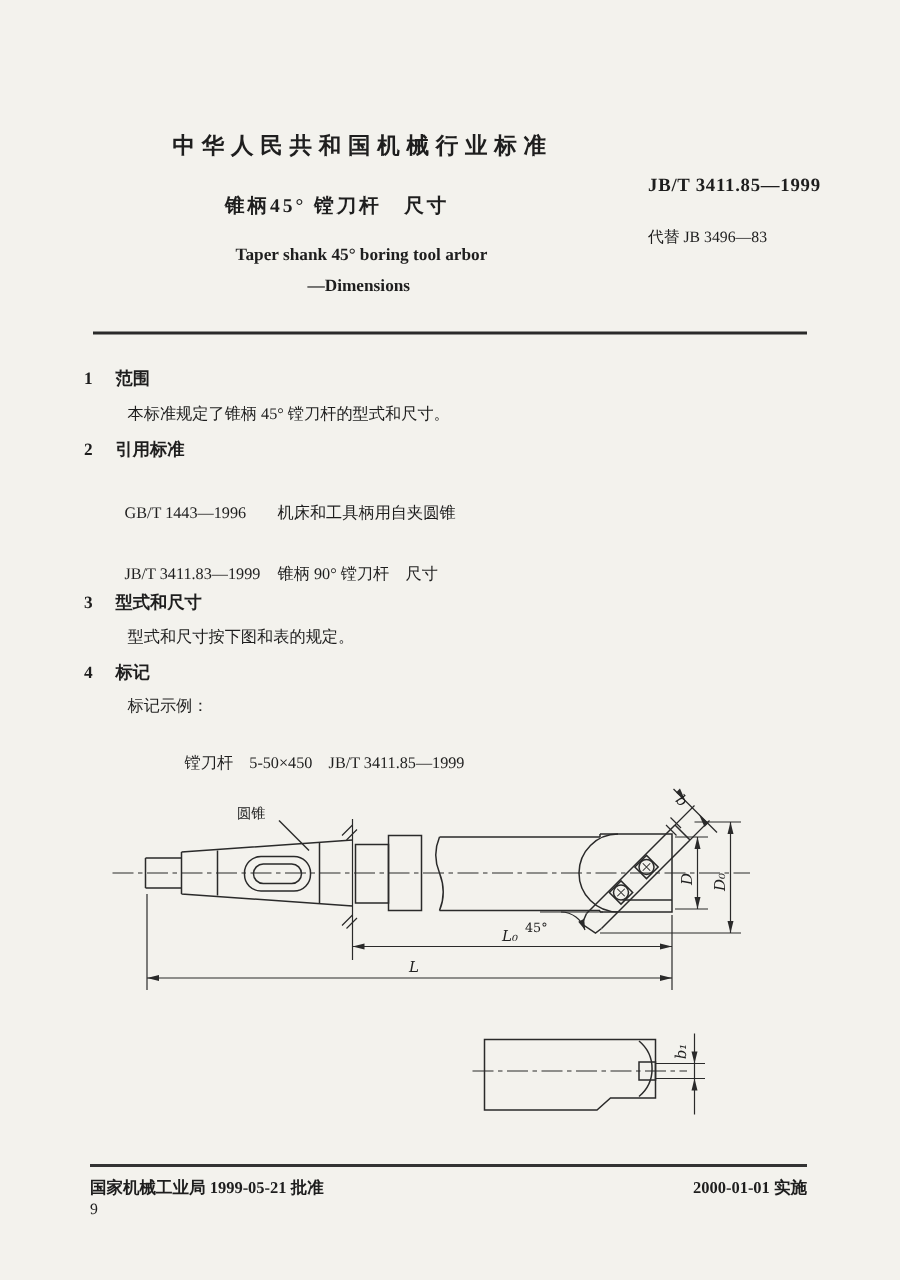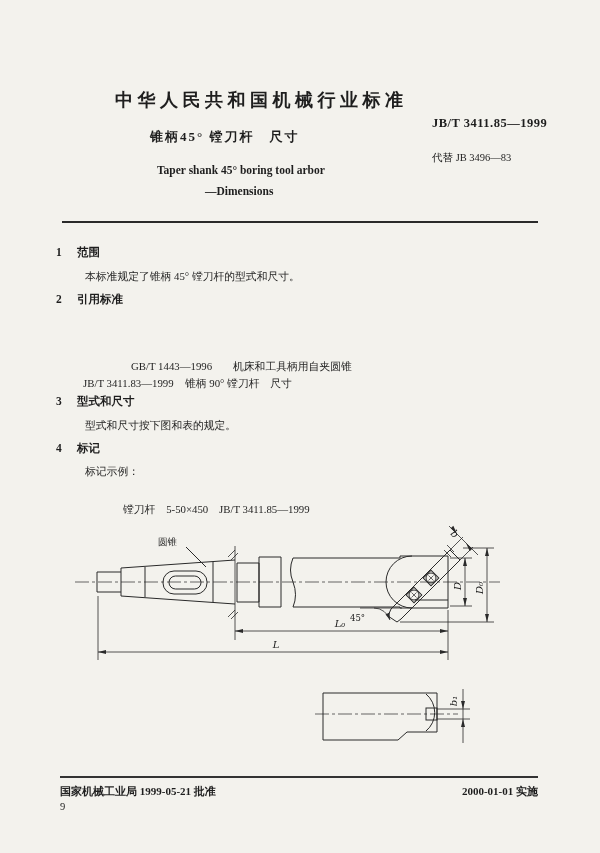--- a/index.html
+++ b/index.html
@@ -3,21 +3,21 @@
 <meta charset="utf-8">
 <style>
   html,body{margin:0;padding:0;background:#888;}
   .page{
     position:relative;width:600px;height:853px;margin:0 auto;
     background:#f3f2ed;
     font-family:"Liberation Serif","DejaVu Serif",serif;
     color:#1e1e1e;overflow:hidden;
   }
   .abs{position:absolute;white-space:nowrap;}
-  .national{font-size:18px;font-weight:bold;letter-spacing:4.5px;}
+  .national{font-size:15px;font-weight:bold;letter-spacing:4.5px;}
   .docnum{font-size:12.5px;font-weight:bold;letter-spacing:.5px;}
   .replaces{font-size:10.5px;}
   .title-cn{font-size:13px;font-weight:bold;letter-spacing:2px;}
   .title-en{font-size:11.5px;font-weight:bold;}
   .rule{position:absolute;left:62px;width:476px;height:2px;background:#2a2a2a;}
   .sec-head{font-size:11.5px;font-weight:bold;}
   .sec-head .num{display:inline-block;width:21px;}
   .body-text{font-size:10.8px;line-height:21px;}
   .wrap{white-space:normal;width:478px;text-indent:2em;}
   .ref-code{display:inline-block;width:102px;}
@@ -45,21 +45,21 @@
   <div class="rule" style="top:221px;"></div>
 
   <div class="abs sec-head" style="left:56px;top:245px;">
     <span class="num">1</span><span>范围</span>
   </div>
   <div class="abs body-text" style="left:85px;top:266px;">本标准规定了锥柄 45° 镗刀杆的型式和尺寸。</div>
 
   <div class="abs sec-head" style="left:56px;top:292px;">
     <span class="num">2</span><span>引用标准</span>
   </div>
-  <div class="abs body-text" style="left:83px;top:356px;margin-left:48px;">
+  <div class="abs body-text" style="left:83px;top:332px;">
     <span class="ref-code">GB/T 1443—1996</span><span>机床和工具柄用自夹圆锥</span>
   </div>
   <div class="abs body-text" style="left:83px;top:373px;font-family:Liberation Serif, serif;">
     <span class="ref-code">JB/T 3411.83—1999</span><span>锥柄 90° 镗刀杆　尺寸</span>
   </div>
 
   <div class="abs sec-head" style="left:56px;top:394px;">
     <span class="num">3</span><span>型式和尺寸</span>
   </div>
   <div class="abs body-text" style="left:85px;top:415px;">型式和尺寸按下图和表的规定。</div>

